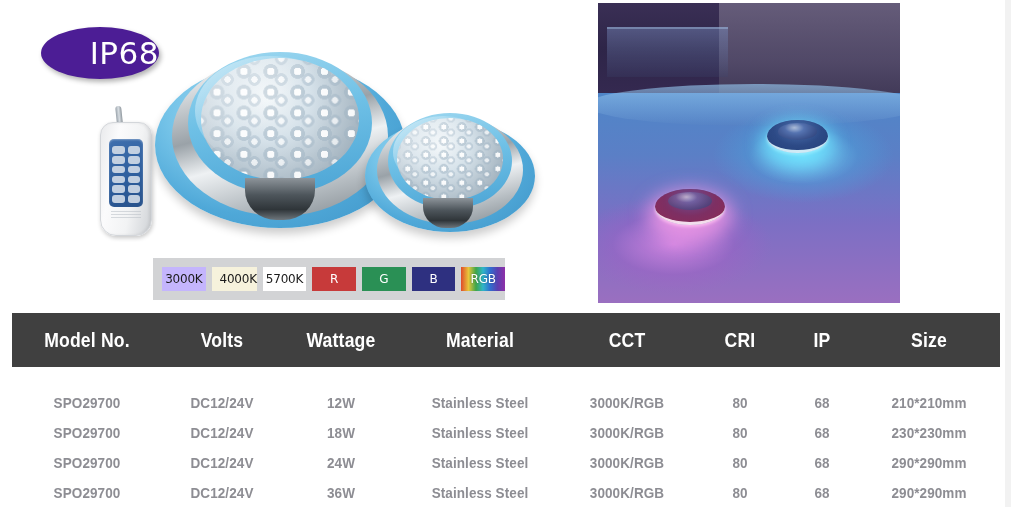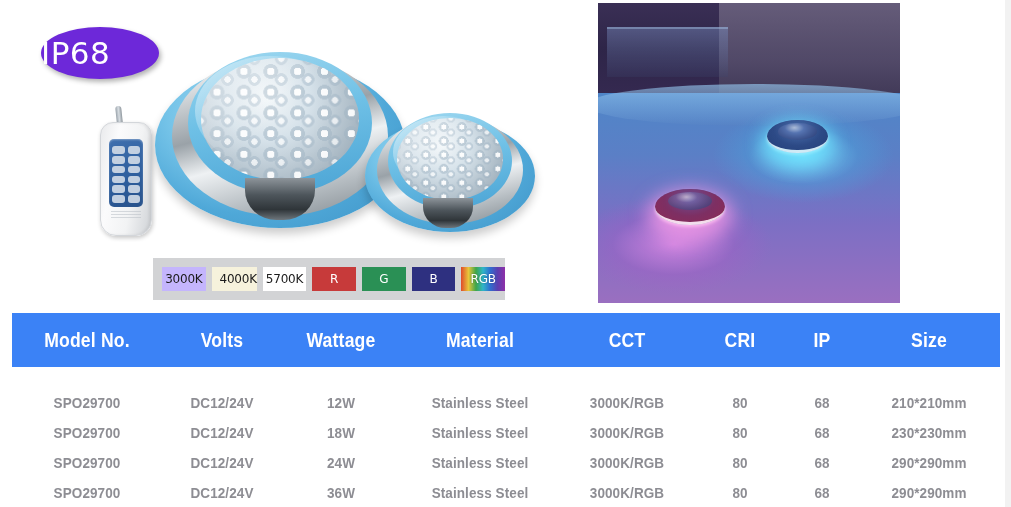--- a/index.html
+++ b/index.html
@@ -11,23 +11,23 @@
     position:relative;
   }
   .stage{position:absolute;left:0;top:0;width:1011px;height:507px;}
 
   
   .edge-strip{position:absolute;right:0;top:0;width:6px;height:507px;background:#f2f2f2;}
 
   
   .ip-badge{
     position:absolute;left:41px;top:27px;width:118px;height:52px;
-    background:#6d28d9;border-radius:50%;
+    background:#4c1d95;border-radius:50%;
     box-shadow:2px 3px 5px rgba(0,0,0,.30);
-    display:flex;align-items:center;justify-content:flex-start;
+    display:flex;align-items:center;justify-content:flex-end;
   }
   .ip-badge span{
     color:#ffffff;font-size:31px;font-weight:400;letter-spacing:.5px;
     font-family:"DejaVu Sans", sans-serif;
   }
 
   
   .product-area{position:absolute;left:90px;top:50px;width:460px;height:210px;}
 
   
@@ -187,21 +187,21 @@
   .fl-dome{
     position:absolute;left:18%;top:10%;width:64%;height:55%;
     border-radius:50%;
     background:radial-gradient(ellipse at 42% 28%, rgba(255,255,255,.55) 0%, rgba(120,140,200,.35) 30%, rgba(40,55,110,.75) 100%);
   }
 
   
   .spec-table{position:absolute;left:12px;top:313px;width:988px;}
   .thead{
     display:flex;align-items:center;
-    height:54px;background:#3b82f6;
+    height:54px;background:#404040;
   }
   .thead div{
     color:#ffffff;font-size:20px;font-weight:700;
     text-align:center;
     font-family:"Liberation Sans", sans-serif;
     transform:scaleX(.88);
     letter-spacing:.2px;
   }
   .trow{display:flex;align-items:center;height:30px;}
   .trow div{

